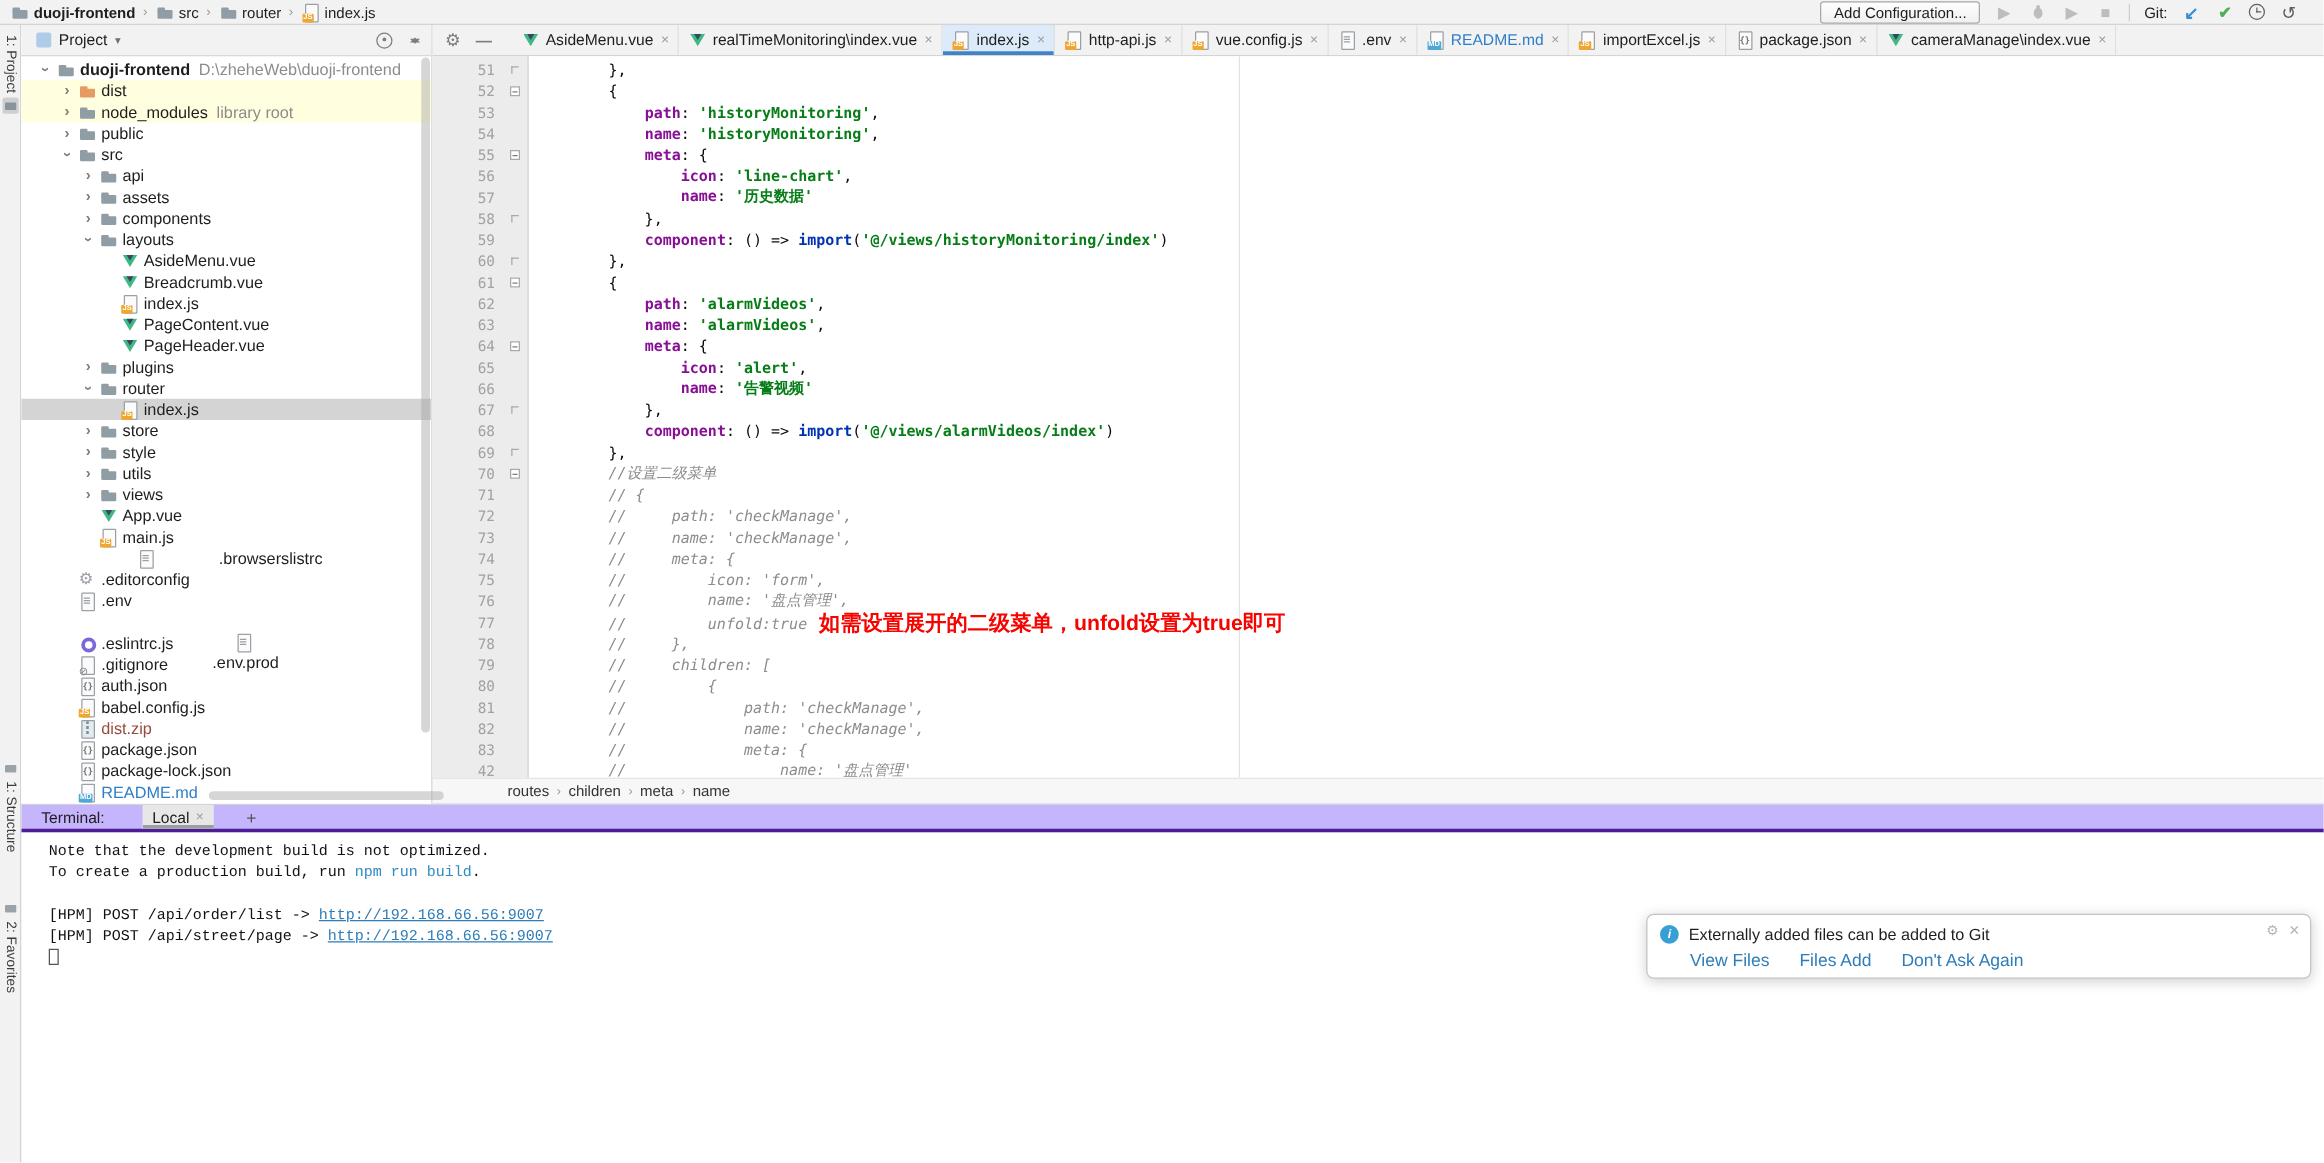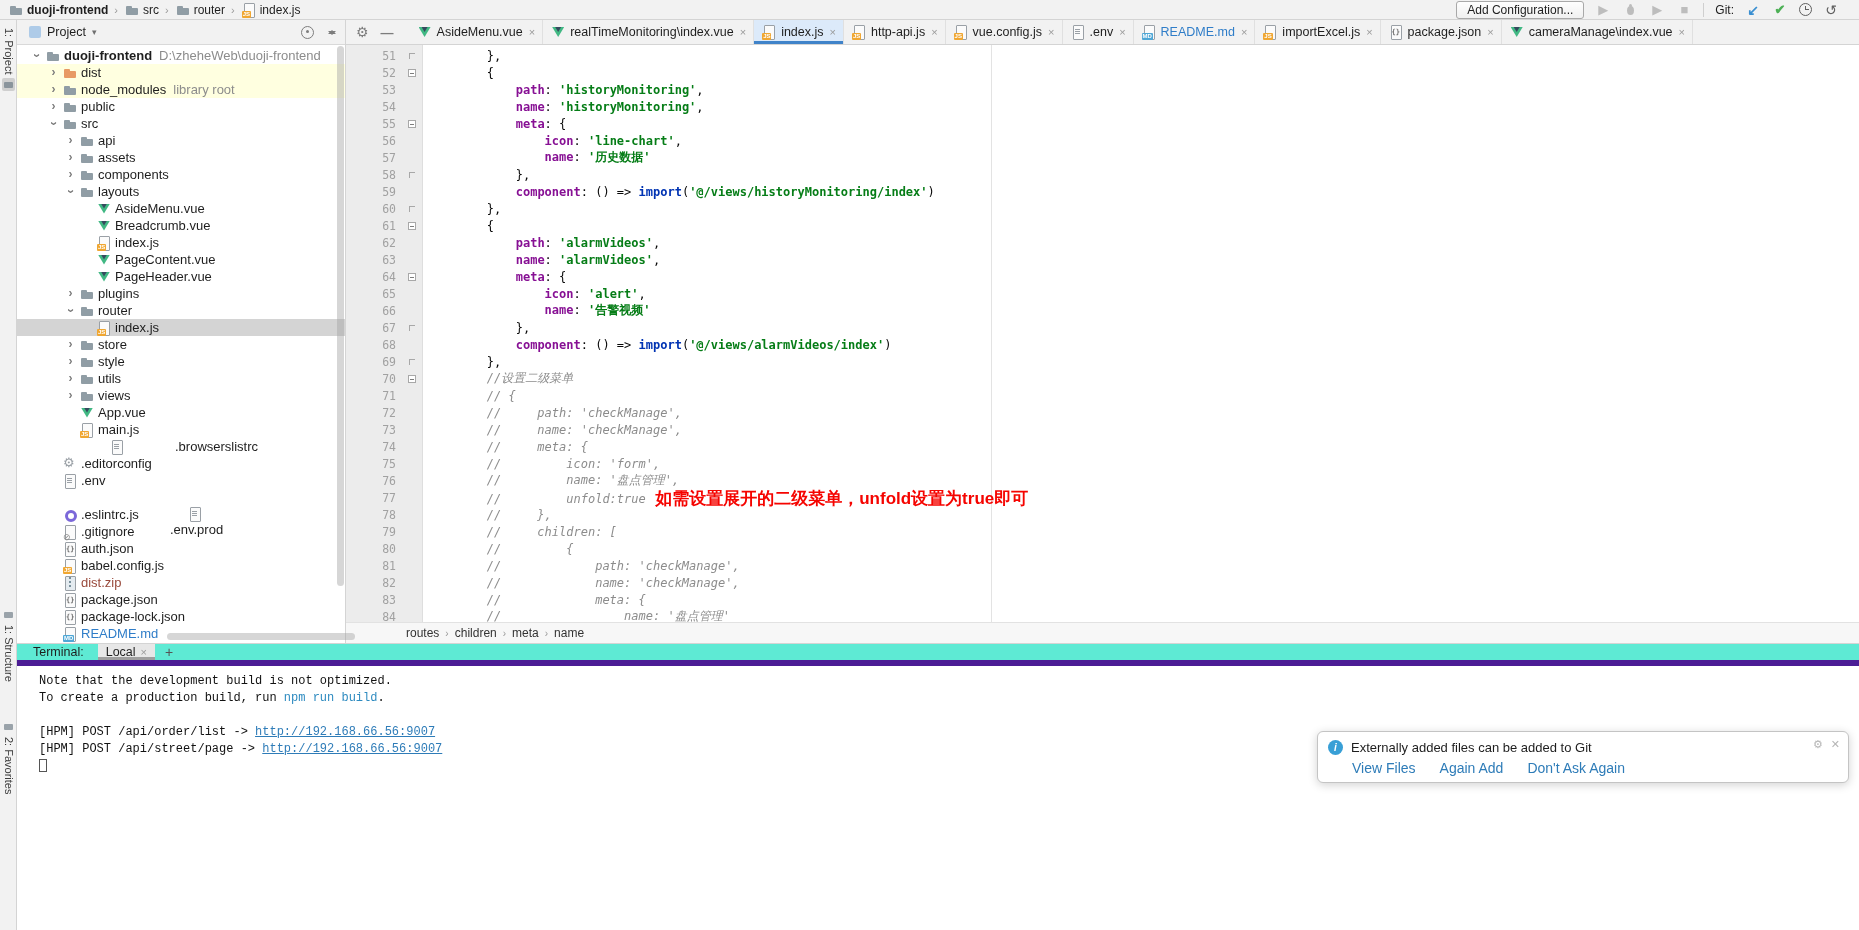--- a/index.html
+++ b/index.html
@@ -101,21 +101,21 @@
   .sg-i{color:#0033b3;font-weight:bold;}
   .sg-c{color:#8c8c8c;font-style:italic;}
   .sg-r{color:#f50400;font-family:"Liberation Sans",sans-serif;font-size:17px;font-weight:bold;font-style:normal;position:relative;top:1px;}
 
   .edcrumb{height:21px;background:#f7f7f7;border-top:1px solid #e2e2e2;display:flex;align-items:center;padding-left:60px;gap:6px;font-size:12px;color:#333;flex:none;}
   .edcrumb .sep{color:#9a9a9a;font-size:10px;}
   .edcrumb .bc{cursor:pointer;}
 
   
   .terminal{flex:1;display:flex;flex-direction:column;min-height:0;}
-  .termbar{height:23px;background:#5eead4;border-top:1px solid #d4d4d4;border-bottom:6px solid #4c1d95;display:flex;align-items:center;padding-left:16px;font-size:12.5px;flex:none;}
+  .termbar{height:23px;background:#c4b5fd;border-top:1px solid #d4d4d4;border-bottom:3px solid #4c1d95;display:flex;align-items:center;padding-left:16px;font-size:12.5px;flex:none;gap:16px;}
   .termtab{display:flex;align-items:center;gap:5px;margin-left:14px;padding:0 8px;height:100%;position:relative;cursor:pointer;background:#e7e7e7;box-shadow:inset 0 -3px 0 #9e9e9e;}
   .termtab .tx{color:#9a9a9a;font-size:11px;}
   .term-add{margin-left:10px;color:#555;font-size:14px;cursor:pointer;}
   .termbody{flex:1;background:#fff;padding:8px 0 0 22px;font-family:Liberation Mono, monospace;font-size:12px;color:#111;}
   .tline{height:17px;white-space:pre;}
   .tg-b{color:#2e8bc0;}
   .tg-l{color:#2e7cb8;text-decoration:underline;cursor:pointer;}
   .cursor{display:inline-block;width:8px;height:13px;border:1px solid #555;vertical-align:-2px;}
 
   
@@ -643,21 +643,21 @@
                   <span class="ln">82</span>
                   <span class="fold"></span>
                   <span class="ct"><span class="sg-c">        //             name: 'checkManage',</span></span>
                 </div>
                 <div class="cl">
                   <span class="ln">83</span>
                   <span class="fold"></span>
                   <span class="ct"><span class="sg-c">        //             meta: {</span></span>
                 </div>
                 <div class="cl">
-                  <span class="ln">84</span>
+                  <span class="ln">42</span>
                   <span class="fold"></span>
                   <span class="ct"><span class="sg-c">        //                 name: '盘点管理'</span></span>
                 </div>
               </div>
           </div>
           <div class="edcrumb">
               <span class="bc">routes</span>
               <span class="sep">›</span>
               <span class="bc">children</span>
               <span class="sep">›</span>
@@ -693,17 +693,17 @@
     <div class="notif-corner">
       <span>⚙</span>
       <span>✕</span>
     </div>
     <div class="notif-row1">
       <span class="ic-info">i</span>
       <span>Externally added files can be added to Git</span>
     </div>
     <div class="notif-actions">
         <span>View Files</span>
-        <span>Again Add</span>
+        <span>Files Add</span>
         <span>Don't Ask Again</span>
       </div>
   </div>
 </div>
 
 </body></html>

